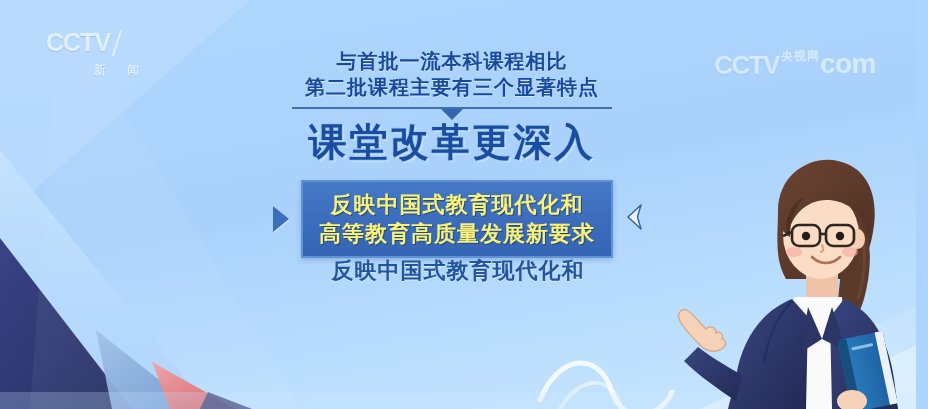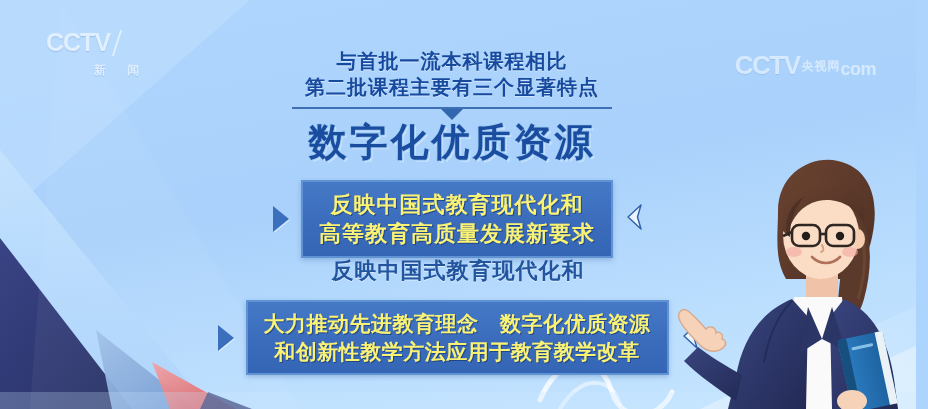--- a/index.html
+++ b/index.html
@@ -54,21 +54,21 @@
     font-size:26px;font-weight:bold;letter-spacing:-1.5px;
     color:rgba(255,255,255,.95);line-height:1;
     text-shadow:0 1px 1px rgba(90,140,200,.4);
   }
   .watermark .wm-right{display:flex;flex-direction:row;align-items:flex-start;line-height:1;}
   .watermark .wm-cn{
     font-size:12px;letter-spacing:1px;color:rgba(255,255,255,.95);
     margin-bottom:1px;font-weight:bold;
   }
   .watermark .wm-com{
-    font-size:18px;font-weight:bold;color:rgba(255,255,255,.95);line-height:1;
+    font-size:28px;font-weight:bold;color:rgba(255,255,255,.95);line-height:1;
     letter-spacing:-.5px;
   }
 
   
   .head-wrap{
     position:absolute;left:0;right:12px;top:48px;text-align:center;
   }
   .kicker{
     font-size:20px;font-weight:bold;line-height:1.32;
     color:#174A9E;letter-spacing:1px;
@@ -204,50 +204,38 @@
       <span class="wm-com">com</span>
     </span>
   </div>
 
   <div class="head-wrap">
     <div class="kicker">与首批一流本科课程相比</div>
     <div class="kicker">第二批课程主要有三个显著特点</div>
     <div class="divider">
       <span class="caret"></span>
     </div>
-    <div class="headline">数字化优质资源</div>
+    <div class="headline">课堂改革更深入</div>
   </div>
 
   <div class="point-row r1">
     <span class="arrow-left"></span>
     <div class="banner">
       <div class="bline">反映中国式教育现代化和</div>
       <div class="bline">高等教育高质量发展新要求</div>
     </div>
     <span class="chev-right">
       <svg width="18" height="28" viewBox="0 0 18 28" xmlns="http://www.w3.org/2000/svg">
         <path d="M16 2 L3 14 L16 26 L12.5 14 Z" fill="#EAF4FF" stroke="#2E5FA8" stroke-width="1.4" stroke-linejoin="round"></path>
       </svg>
     </span>
   </div>
 
   <div class="mid-line">反映中国式教育现代化和</div>
 
-  <div class="point-row r3">
-    <span class="arrow-left"></span>
-    <div class="banner wide">
-      <div class="bline">大力推动先进教育理念　数字化优质资源</div>
-      <div class="bline">和创新性教学方法应用于教育教学改革</div>
-    </div>
-    <span class="chev-right">
-      <svg width="18" height="28" viewBox="0 0 18 28" xmlns="http://www.w3.org/2000/svg">
-        <path d="M16 2 L3 14 L16 26 L12.5 14 Z" fill="#EAF4FF" stroke="#2E5FA8" stroke-width="1.4" stroke-linejoin="round"></path>
-      </svg>
-    </span>
-  </div>
 
   <div class="teacher">
     <svg width="250" height="270" viewBox="0 0 250 270" xmlns="http://www.w3.org/2000/svg">
       <defs>
         <linearGradient id="hairG" x1="0" y1="0" x2="1" y2="1">
           <stop offset="0%" stop-color="#6B4331"></stop>
           <stop offset="100%" stop-color="#4E3024"></stop>
         </linearGradient>
         <linearGradient id="suitG" x1="0" y1="0" x2="1" y2="1">
           <stop offset="0%" stop-color="#39457F"></stop>

